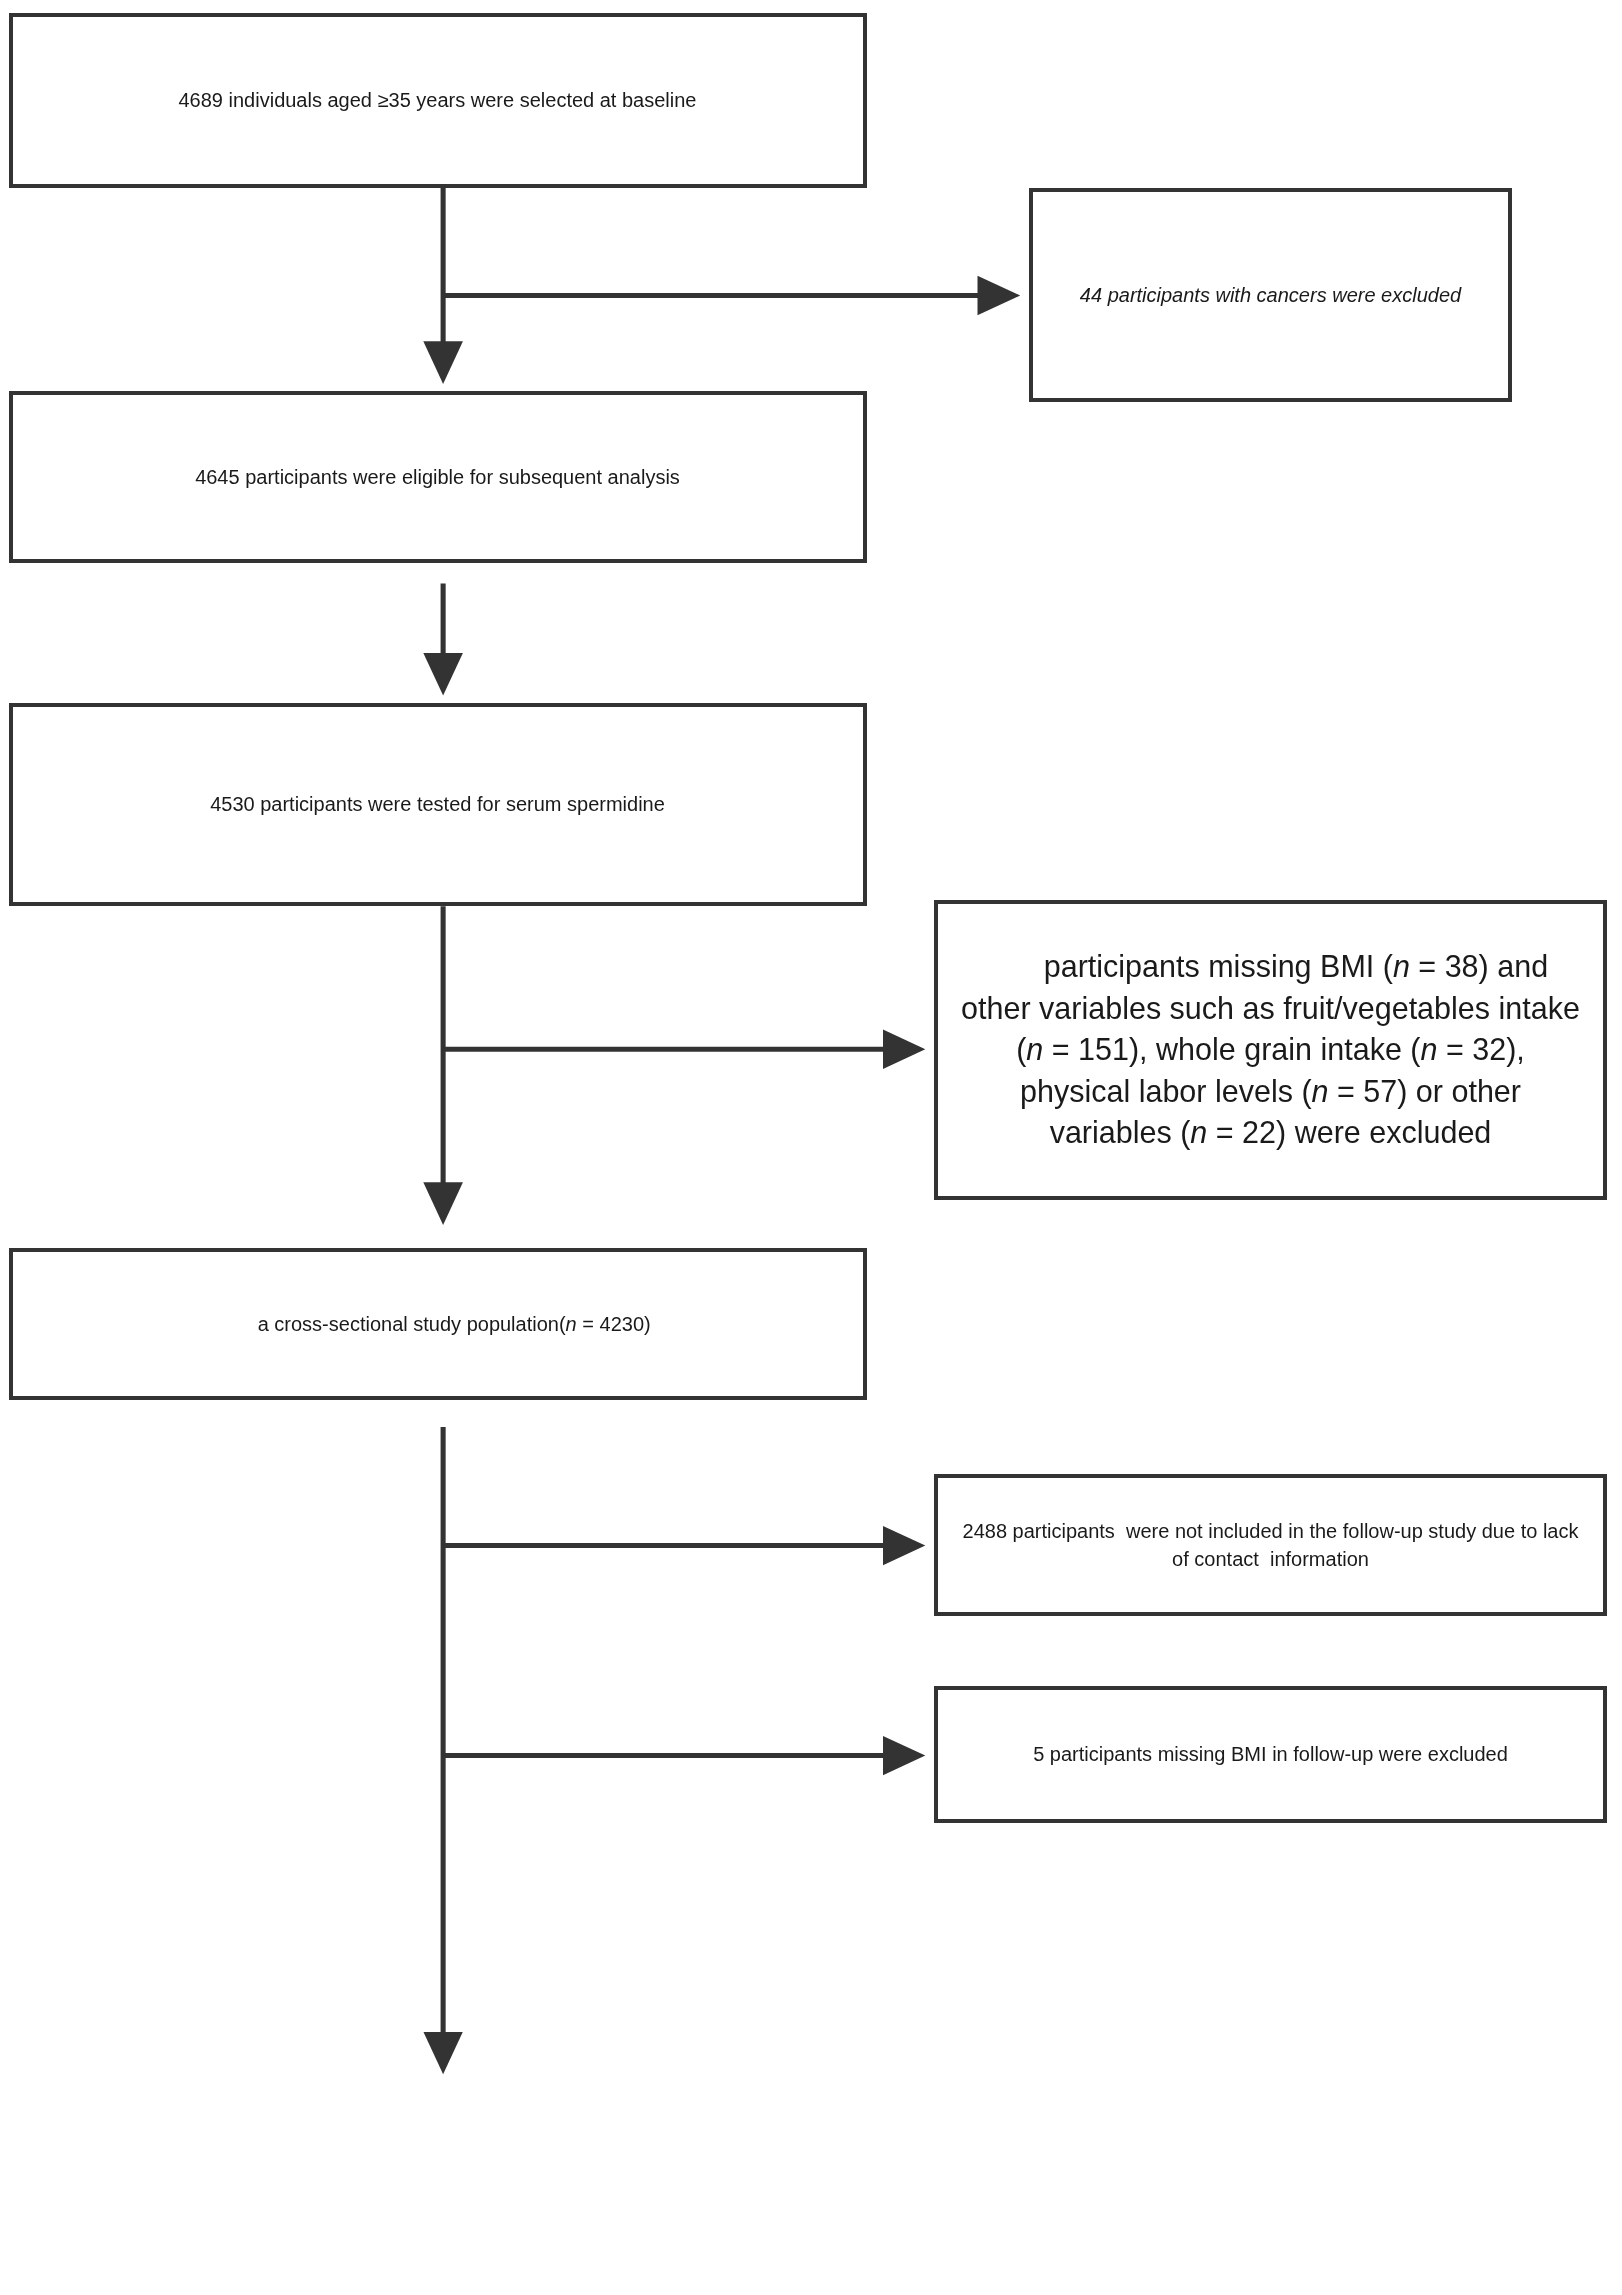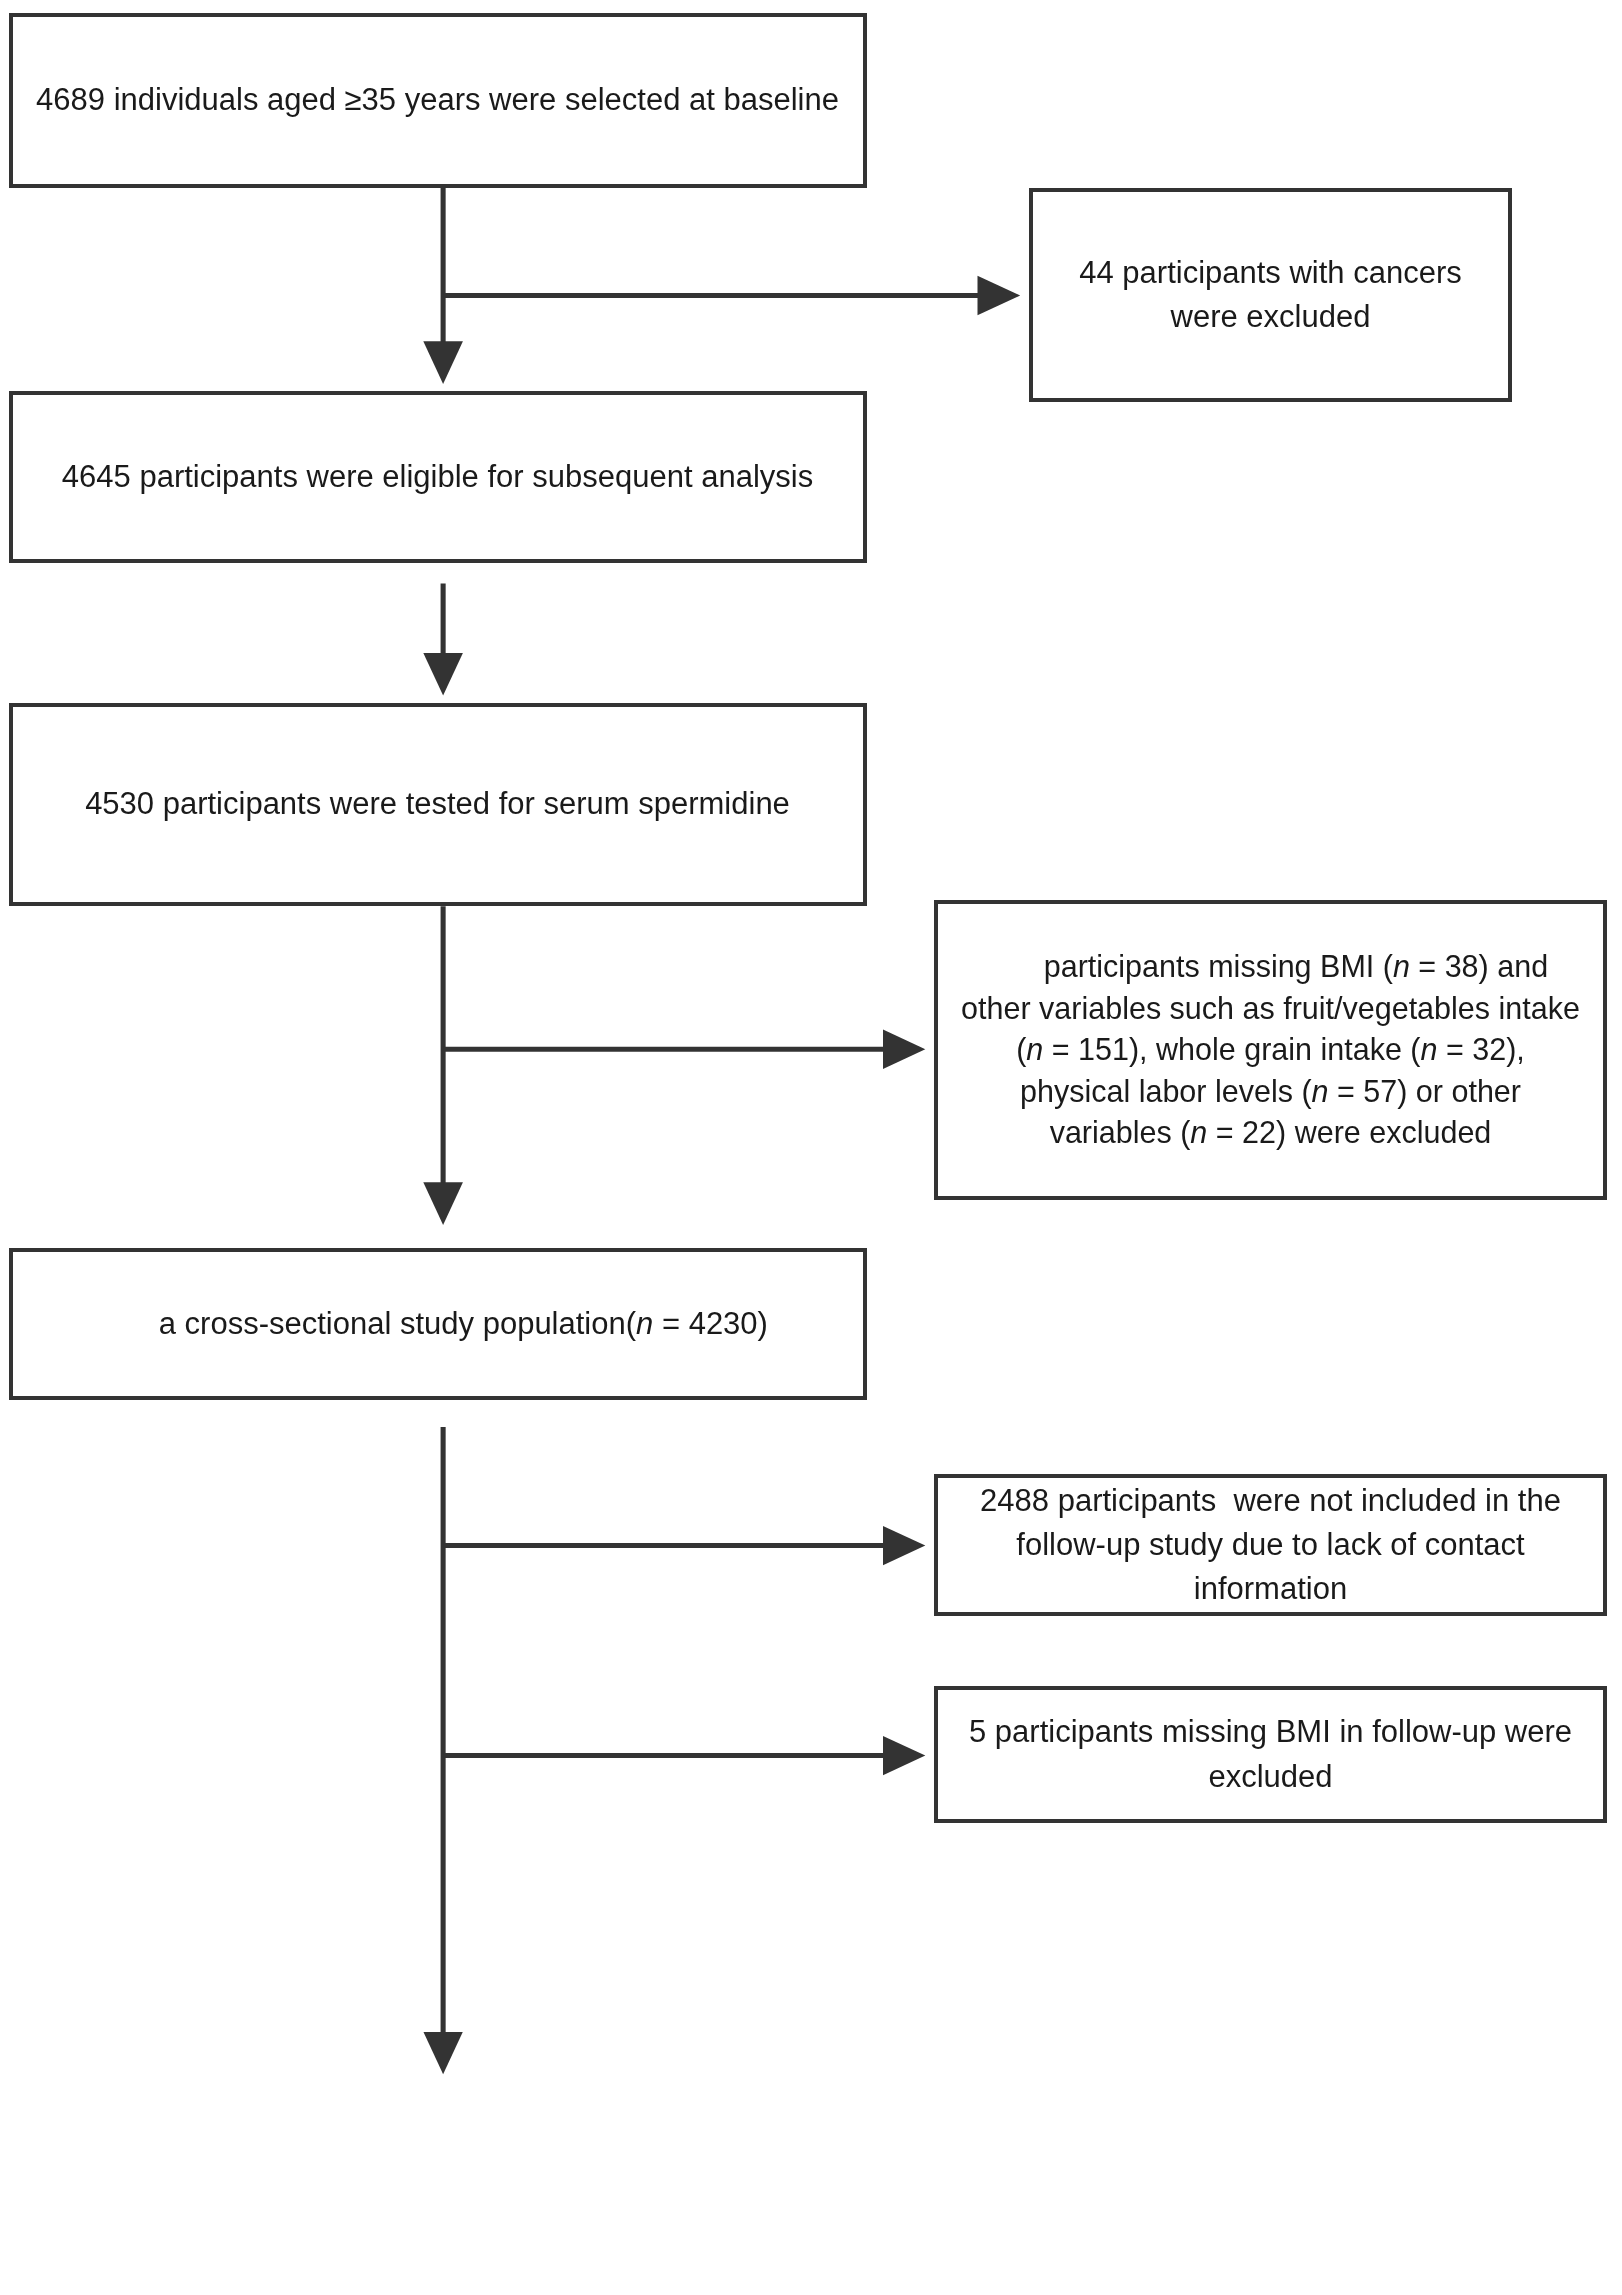--- a/index.html
+++ b/index.html
@@ -20,21 +20,21 @@
   .node {
     position: absolute;
     box-sizing: border-box;
     border: 4.2px solid #333333;
     background: #ffffff;
     display: flex;
     align-items: center;
     justify-content: center;
     text-align: center;
     color: #1a1a1a;
-    font-size: 31px;
+    font-size: 20px;
     line-height: 1.42;
     padding: 8.5px 20.3px;
     white-space: pre-wrap;
   }
   .node-main {
     
   }
   .node-excl {
     
   }
@@ -96,21 +96,21 @@
 
     <g>
       <line x1="523" y1="2073" x2="1084" y2="2073" stroke="#333333" stroke-width="6" marker-end="url(#arrowhead)"></line>
     </g>
   </svg>
 
   <div class="node node-main" style="left:8.5px; top:12.7px; width:858px; height:175px;">
     <span class="txt">4689 individuals aged ≥35 years were selected at baseline</span>
   </div>
 
-  <div class="node node-excl" style="left:1029px; top:188px; width:483px; height:214px;">
+  <div class="node node-excl" style="left:1029px; top:188px; width:483px; height:214px;font-style:italic;">
     <span class="txt">44 participants with cancers were excluded</span>
   </div>
 
   <div class="node node-main" style="left:8.5px; top:391px; width:858px; height:172px;">
     <span class="txt">4645 participants were eligible for subsequent analysis</span>
   </div>
 
   <div class="node node-main" style="left:8.5px; top:703px; width:858px; height:203px;">
     <span class="txt">4530 participants were tested for serum spermidine</span>
   </div>

